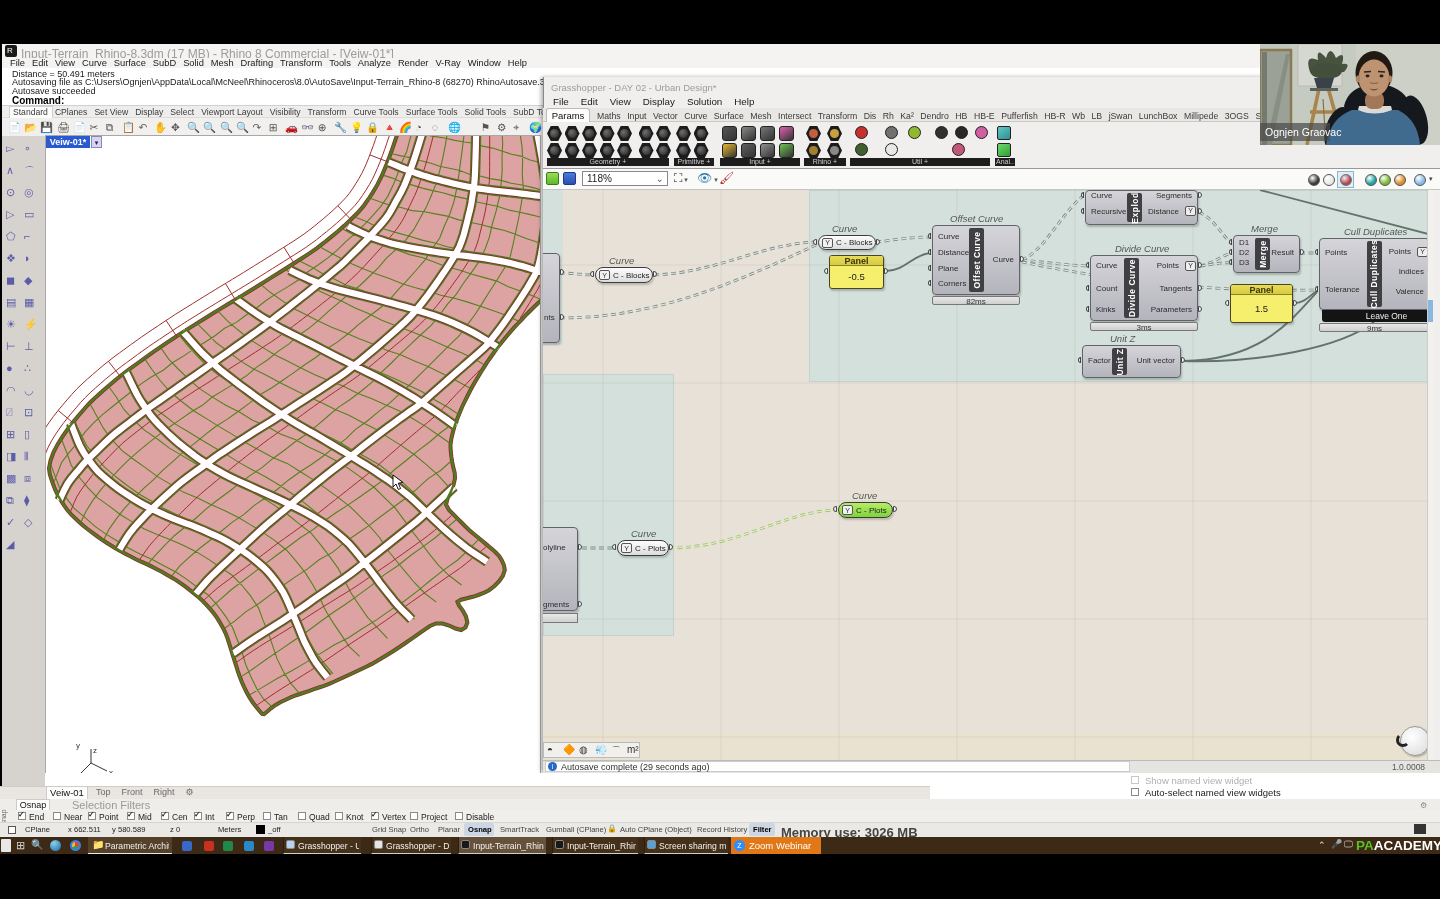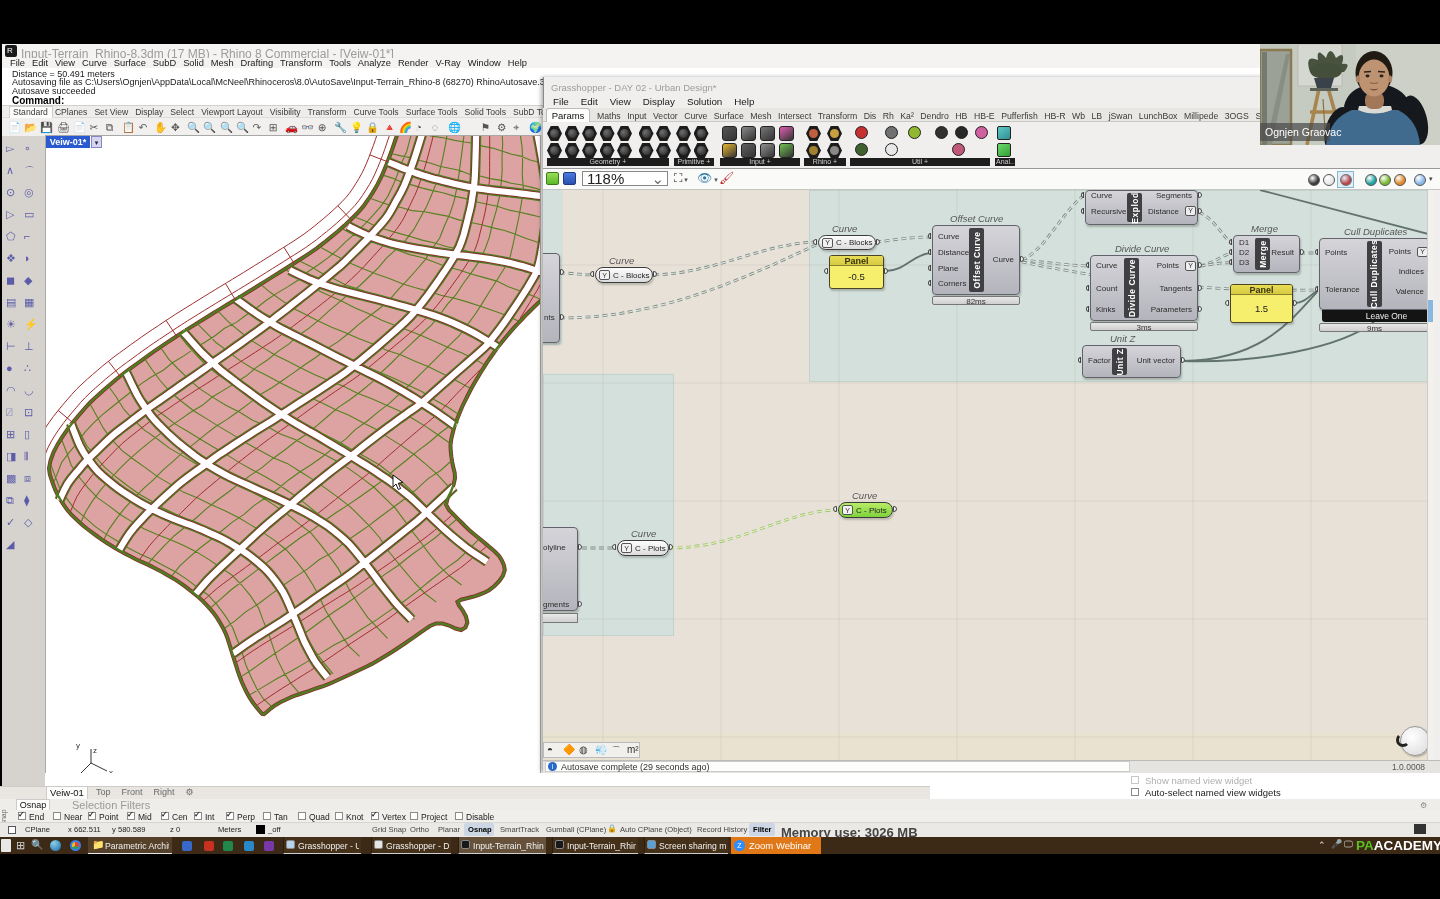--- a/index.html
+++ b/index.html
@@ -286,21 +286,21 @@
 <div class="abs" style="left:855px;top:143px;width:13px;height:13px;background:#406030;border-radius:50%;border:1px solid #222"></div>
 <div class="abs" style="left:885px;top:143px;width:13px;height:13px;background:#e8e8e8;border-radius:50%;border:1px solid #222"></div>
 <div class="abs" style="left:952px;top:143px;width:13px;height:13px;background:#c05878;border-radius:50%;border:1px solid #222"></div>
 <div class="abs" style="left:850px;top:158px;width:140px;height:8px;background:#1d1d1d;color:#cfcfcf;font-size:7px;text-align:center;line-height:8px">Util                    +</div>
 <div class="abs" style="left:997px;top:126px;width:14px;height:14px;background:linear-gradient(145deg,#60c8c8,#309090);border:1px solid #222;border-radius:2px"></div>
 <div class="abs" style="left:997px;top:143px;width:14px;height:14px;background:linear-gradient(145deg,#70d870,#30a030);border:1px solid #222;border-radius:2px"></div>
 <div class="abs" style="left:995px;top:158px;width:20px;height:8px;background:#1d1d1d;color:#cfcfcf;font-size:7px;text-align:center;line-height:8px">Anal..</div>
 <div class="abs" style="left:543px;top:168px;width:897px;height:22px;background:#fafaf8;border-top:1px solid #999;border-bottom:1px solid #c5c5c3"></div>
 <div class="abs" style="left:546px;top:172px;width:13px;height:13px;background:linear-gradient(180deg,#9ade57,#5cb82a);border:1px solid #3a7a1a;border-radius:2px"></div>
 <div class="abs" style="left:563px;top:172px;width:13px;height:13px;background:linear-gradient(180deg,#4a7ae0,#2a50b0);border:1px solid #203a80;border-radius:2px"></div>
-<div class="abs" style="left:582px;top:171px;width:86px;height:15px;background:#fff;border:1px solid #888;font-size:15px;color:#222;padding-left:4px;line-height:14px">118%<span style="position:absolute;right:3px;top:0px;color:#666">⌄</span></div>
+<div class="abs" style="left:582px;top:171px;width:86px;height:15px;background:#fff;border:1px solid #888;font-size:10px;color:#222;padding-left:4px;line-height:14px">118%<span style="position:absolute;right:3px;top:0px;color:#666">⌄</span></div>
 <div class="txt" style="left:674px;top:171px;font-size:12px;color:#222">⛶<span style="font-size:7px;color:#555"> ▾</span></div>
 <div class="txt" style="left:697px;top:171px;font-size:12px;color:#2878a8">👁<span style="font-size:7px;color:#555"> ▾</span></div>
 <div class="txt" style="left:719px;top:171px;font-size:12px;color:#b02020">🖌</div>
 <div class="abs" style="left:1308px;top:174px;width:12px;height:12px;border-radius:50%;background:radial-gradient(circle at 35% 30%,#fff, #3a3a3a 60%);border:1px solid #555"></div>
 <div class="abs" style="left:1323px;top:174px;width:12px;height:12px;border-radius:50%;background:radial-gradient(circle at 35% 30%,#fff, #e8e8e8 60%);border:1px solid #555"></div>
 <div class="abs" style="left:1340px;top:174px;width:12px;height:12px;border-radius:50%;background:radial-gradient(circle at 35% 30%,#fff, #c01818 60%);border:1px solid #555"></div>
 <div class="abs" style="left:1365px;top:174px;width:12px;height:12px;border-radius:50%;background:radial-gradient(circle at 35% 30%,#fff, #20a0a0 60%);border:1px solid #555"></div>
 <div class="abs" style="left:1379px;top:174px;width:12px;height:12px;border-radius:50%;background:radial-gradient(circle at 35% 30%,#fff, #78b830 60%);border:1px solid #555"></div>
 <div class="abs" style="left:1394px;top:174px;width:12px;height:12px;border-radius:50%;background:radial-gradient(circle at 35% 30%,#fff, #e08828 60%);border:1px solid #555"></div>
 <div class="abs" style="left:1414px;top:174px;width:12px;height:12px;border-radius:50%;background:radial-gradient(circle at 35% 30%,#fff, #88b8e8 60%);border:1px solid #555"></div>

